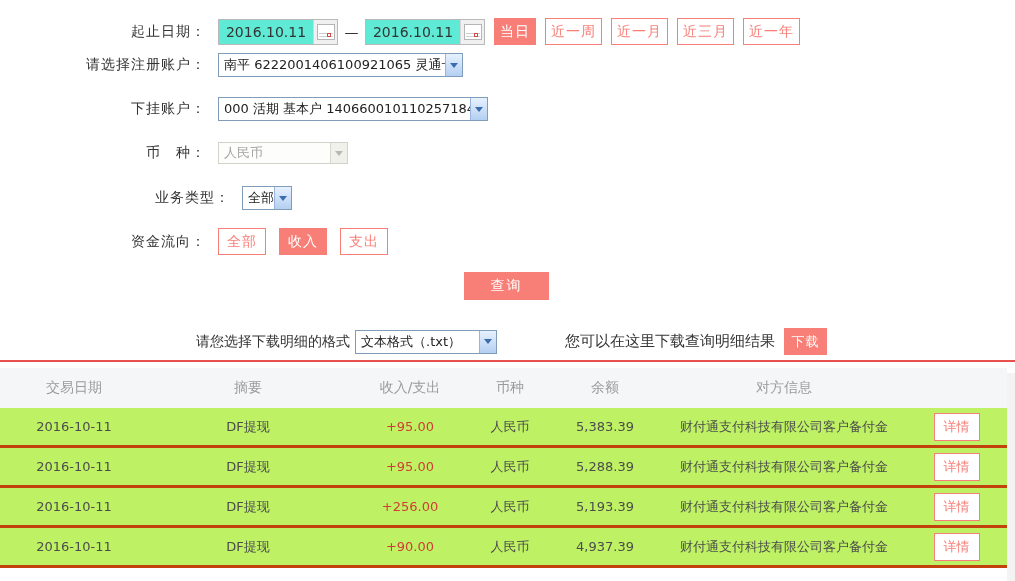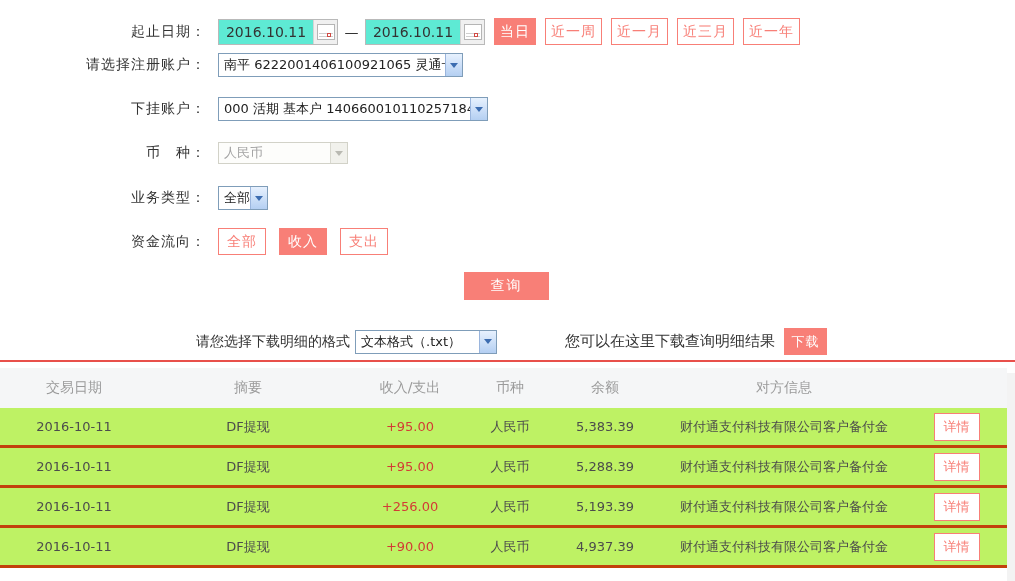--- a/index.html
+++ b/index.html
@@ -11,21 +11,21 @@
   :root {
     --accent:#f87f77; --line:#e8504b; --amt:#d23c35; --hdr:#9b9b9b;
   }
   
   .frow { display:flex; align-items:center; }
   .flabel { width:206px; flex:none; text-align:right; font-size:14px; color:#333; margin-right:12px; letter-spacing:1px; }
   .row-date { margin-top:18px; }
   .row-register { margin-top:8px; }
   .row-sub { margin-top:20px; }
   .row-currency { margin-top:21px; }
-  .row-biz { margin-top:22px; }
+  .row-biz { margin-top:22px;padding-left:24px; }
   .row-flow { margin-top:18px; }
 
   .date-input {
     width:120px; height:26px; border:1px solid #b9b9b9; background:#5eead4;
     display:flex; align-items:center; flex:none;
   }
   .date-text { flex:1; text-align:center; font-size:14px; color:#333; }
   .cal-slot { width:24px; height:24px; background:#f0f0f0; border-left:1px solid #d5d5d5; display:flex; align-items:center; justify-content:center; flex:none; }
   .cal { position:relative; width:18px; height:16px; background:#fff; border:1px solid #b5b5b5; }
   .cal .bar-o { height:3px; background:#f0a63c; }

